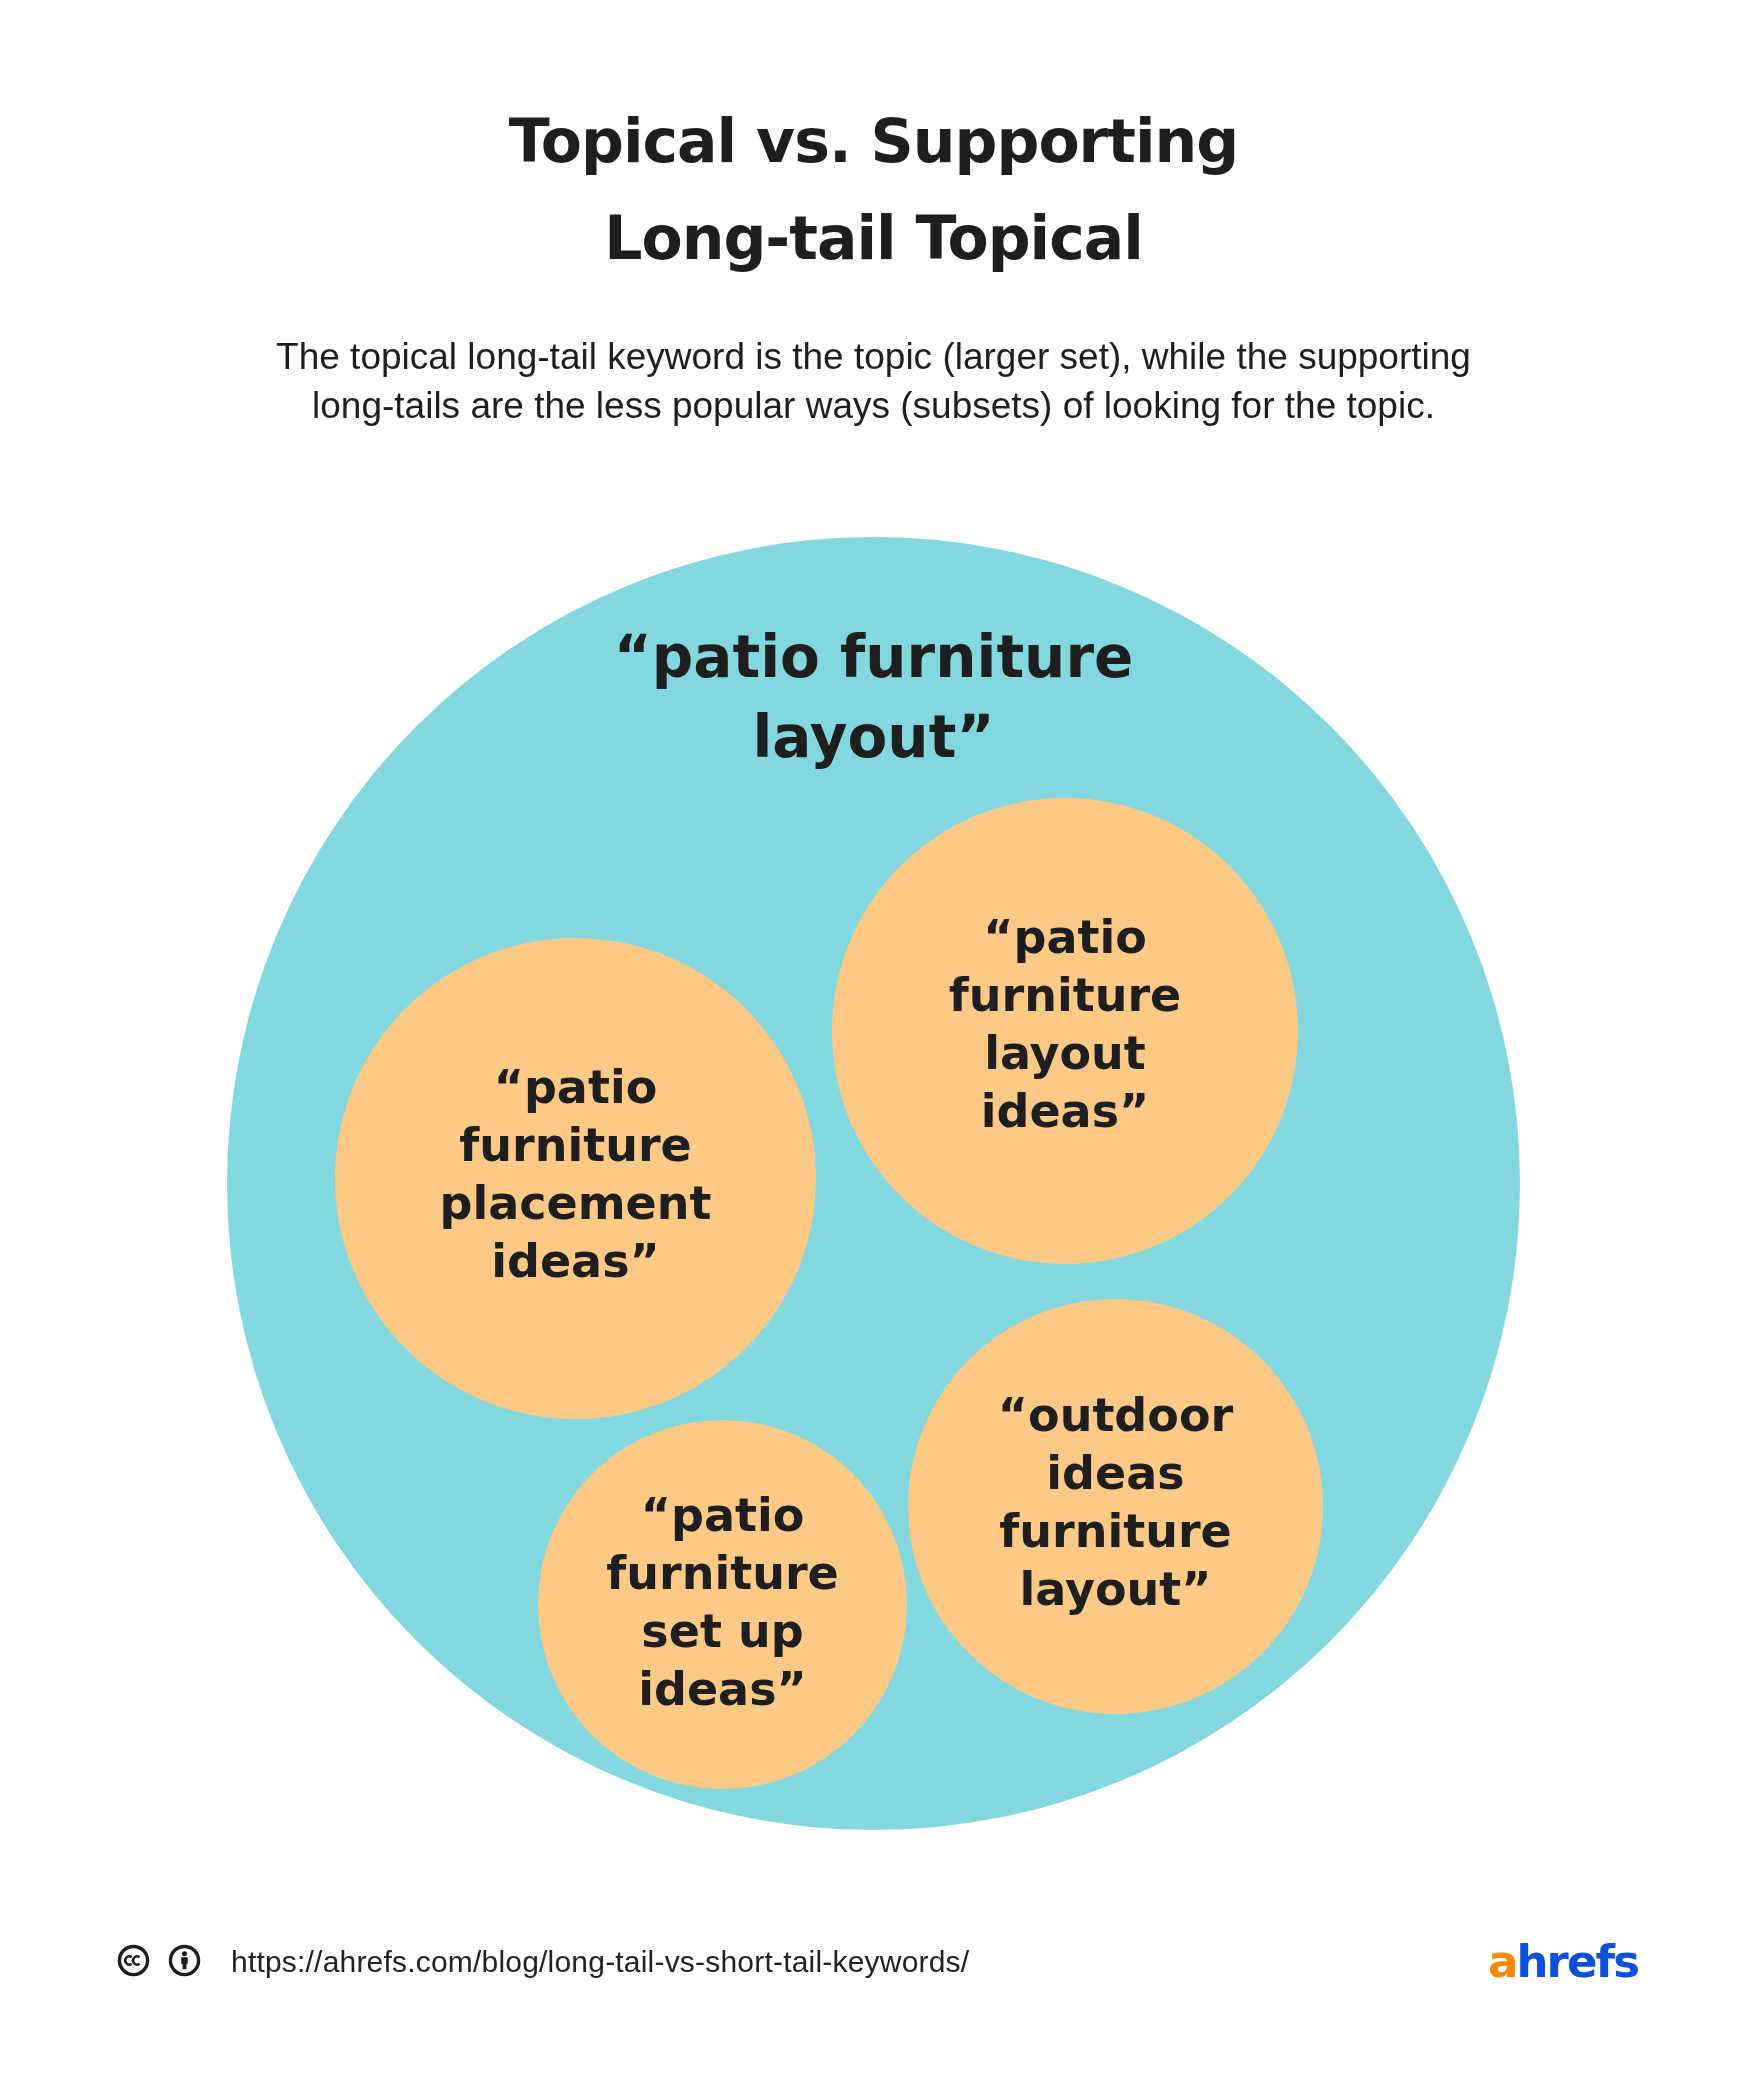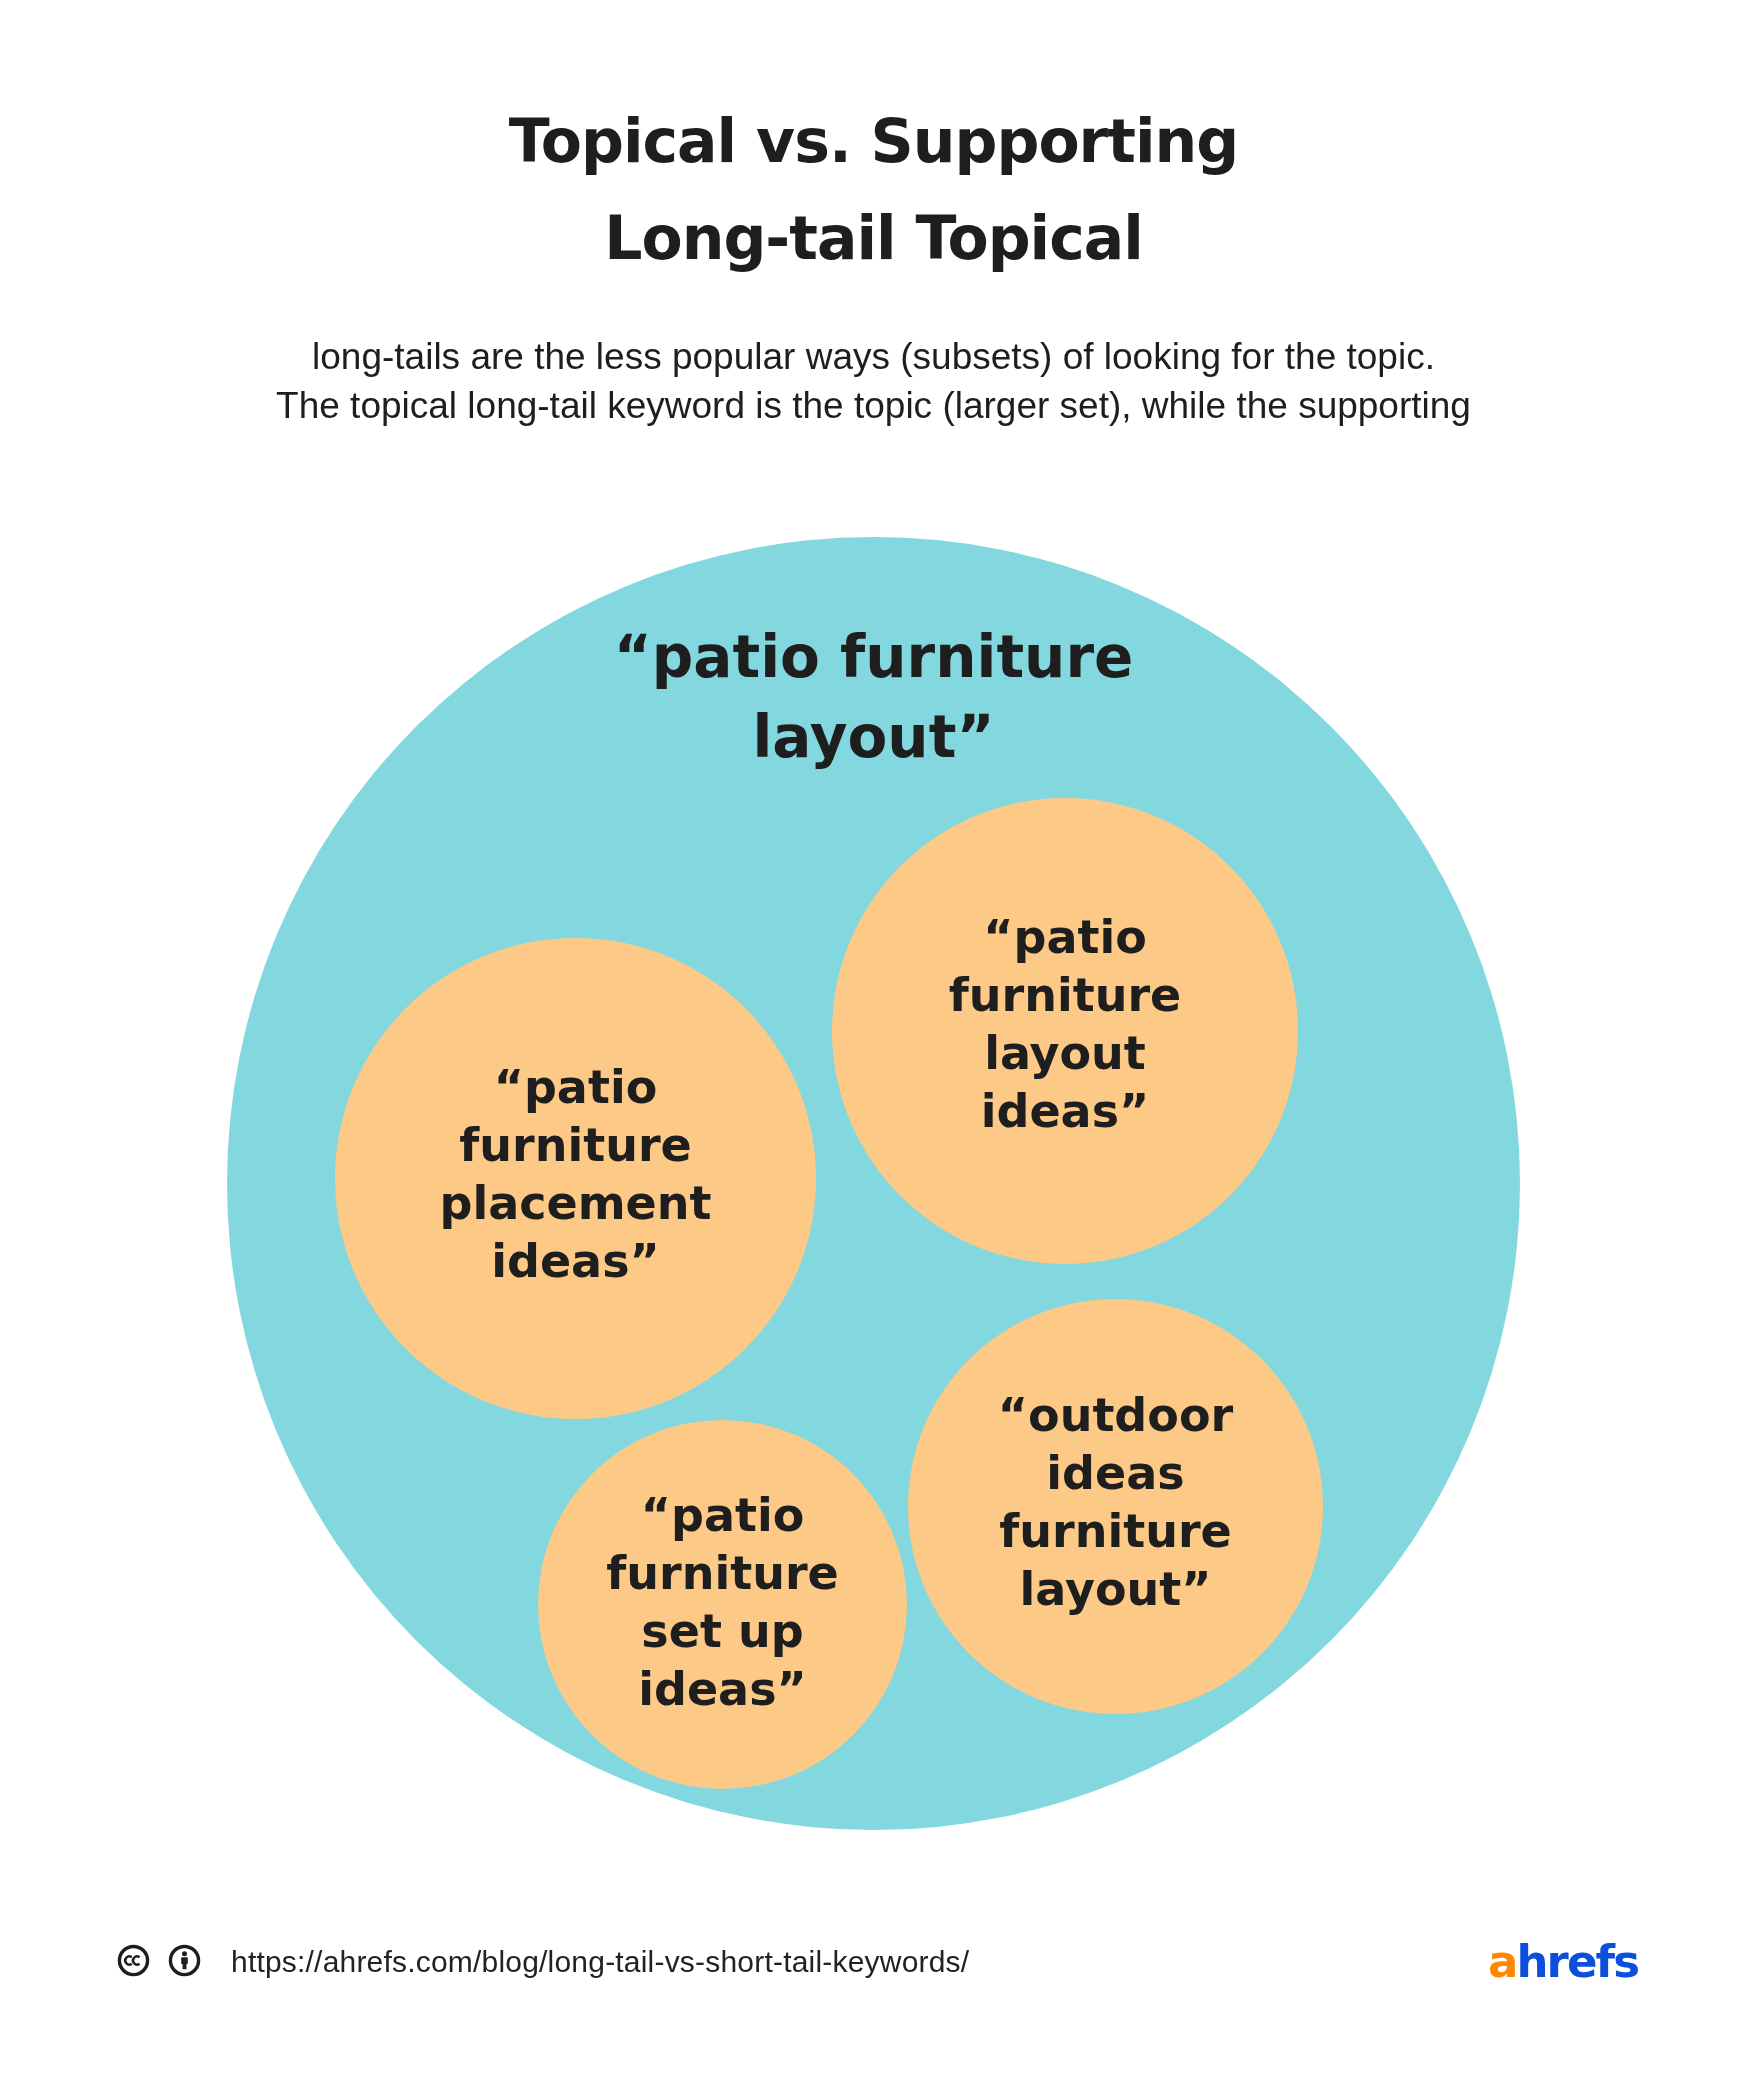--- a/index.html
+++ b/index.html
@@ -144,22 +144,22 @@
   </style>
 </head>
 <body>
 
 <h1 class="title">
   <span>Topical vs. Supporting</span>
   <span>Long-tail Topical</span>
 </h1>
 
 <p class="subtitle">
+  <span>The topical long-tail keyword is the topic (larger set), while the supporting</span>
   <span>long-tails are the less popular ways (subsets) of looking for the topic.</span>
-  <span>The topical long-tail keyword is the topic (larger set), while the supporting</span>
 </p>
 
 <div class="diagram">
   <div class="circle outer"></div>
 
   <div class="outer-label">
     <span>“patio furniture</span>
     <span>layout”</span>
   </div>
 

